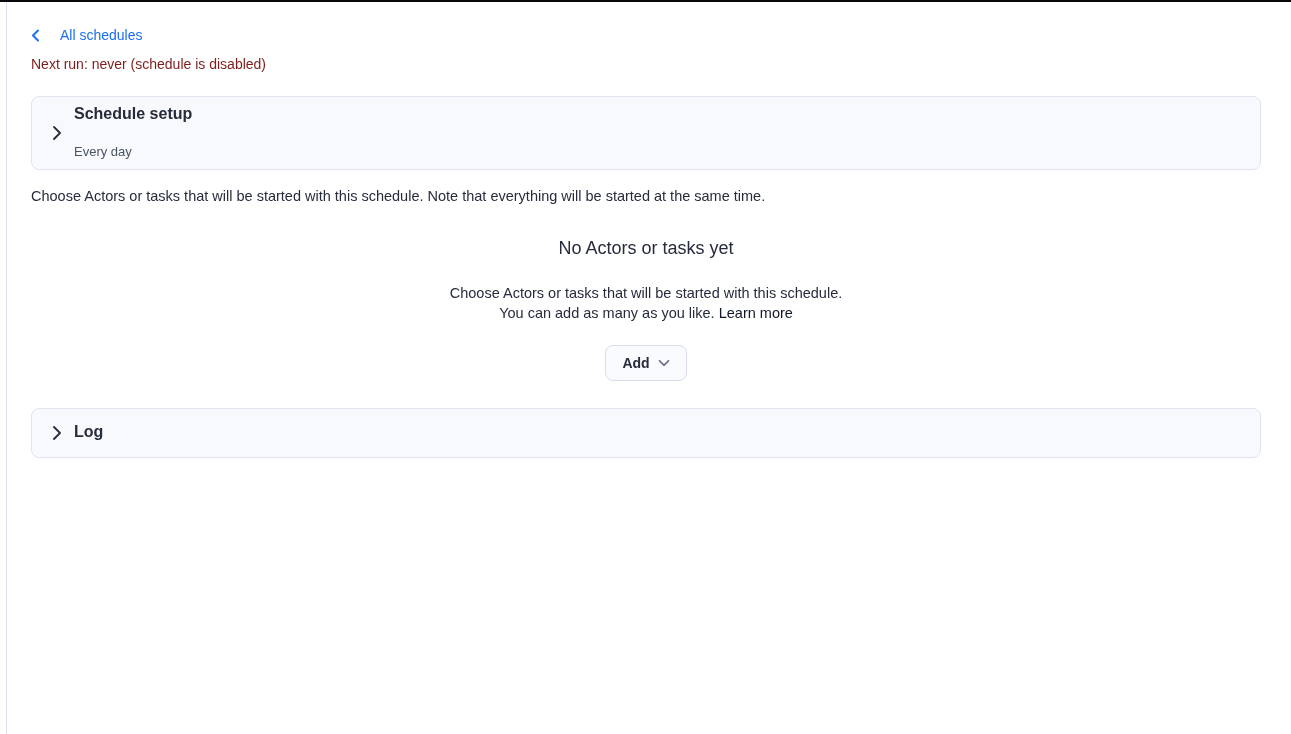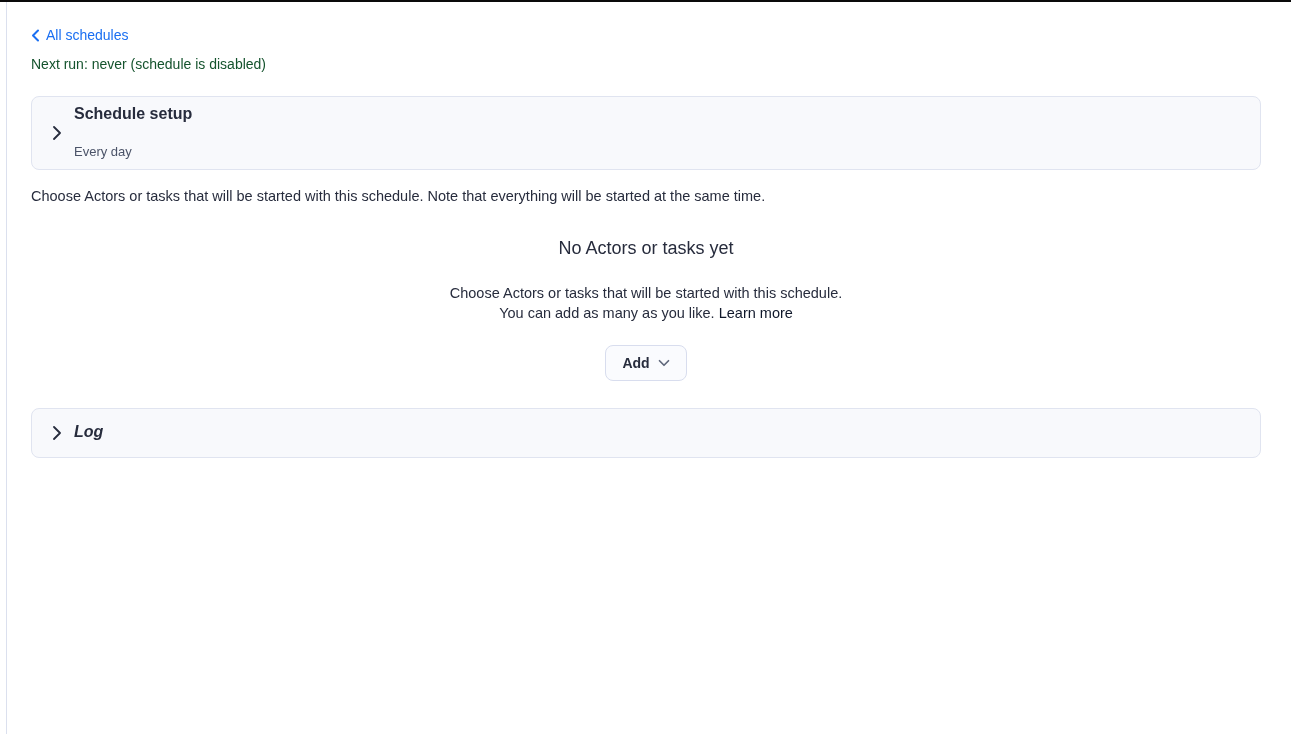--- a/index.html
+++ b/index.html
@@ -19,21 +19,21 @@
   }
   .page {
     position: relative;
     padding: 0 30px 0 31px;
   }
   
   .back-row { padding-top: 25px; }
   .back-link {
     display: inline-flex;
     align-items: center;
-    gap: 6px;
+    gap: 20px;
     color: #1a6ff2;
     font-size: 14px;
     font-weight: 500;
     text-decoration: none;
     cursor: pointer;
     justify-content: flex-end;
   }
   .back-link svg { display: block; }
   
   .title-row {
@@ -70,35 +70,35 @@
     font-family: inherit;
     font-size: 14px;
     font-weight: 600;
     color: #272c3d;
     cursor: pointer;
   }
   .btn svg { display: block; }
   .next-run {
     margin-top: 10px;
     font-size: 14px;
-    color: #14532d;
+    color: #7f1d1d;
   }
   
   .panel {
     margin-top: 24px;
     background: #f8f9fc;
     border: 1px solid #e0e4f0;
     border-radius: 8px;
     display: flex;
     align-items: center;
     padding: 0 21px;
     cursor: pointer;
   }
   .panel.setup { height: 74px; }
-  .panel.log { height: 50px; margin-top: 27px; font-style: italic; }
+  .panel.log { height: 50px; margin-top: 27px; }
   .panel .chev { display: flex; align-items: center; margin-right: 13px; }
   .panel-title {
     font-size: 16px;
     font-weight: 700;
     color: #272c3d;
     line-height: 1.3;
   }
   .panel-subtitle {
     font-size: 13px;
     color: #4b5368;

